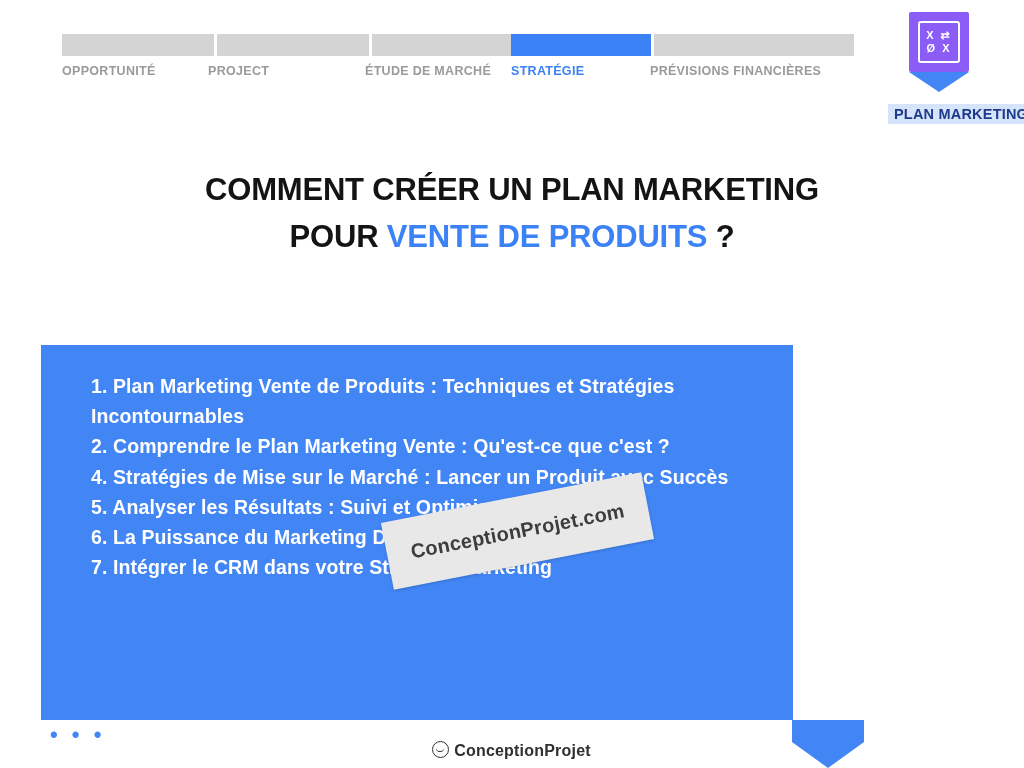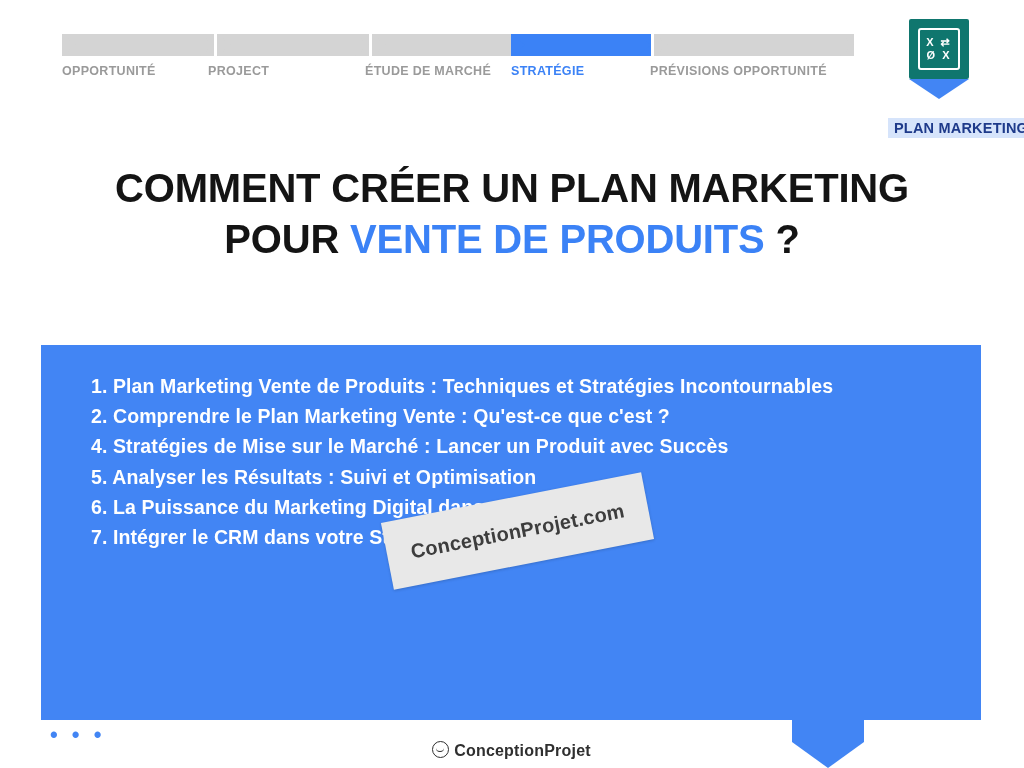--- a/index.html
+++ b/index.html
@@ -56,22 +56,22 @@
   #plan-badge {
     position: absolute;
     top: 8px;
     right: 22px;
     width: 126px;
     text-align: center;
   }
   #plan-badge .icon-box {
     width: 60px;
     height: 60px;
-    background: #0f766e;
-    margin: 11px auto;
+    background: #8b5cf6;
+    margin: 4px auto;
     position: relative;
     border-radius: 2px;
   }
   #plan-badge .icon-box::after {
     content: "";
     position: absolute;
     left: 0;
     top: 60px;
     width: 0;
     height: 0;
@@ -111,33 +111,34 @@
   
   #title-block {
     position: absolute;
     top: 163px;
     left: 0;
     width: 1024px;
     text-align: center;
     line-height: 1.28;
   }
   #title-block .line {
-    font-size: 40px;
+    font-size: 31px;
     font-weight: bold;
     color: #141414;
     letter-spacing: -0.2px;
+    margin-top: 7px;
   }
   #title-block .hl { color: #3b82f6; }
 
   
   #content-panel {
     position: absolute;
     left: 41px;
     top: 345px;
-    width: 940px;
+    width: 752px;
     height: 375px;
     background: #4285f4;
     padding: 26px 4px 0 0;
     box-sizing: border-box;
   }
   #content-panel ol {
     list-style: none;
     margin: 0;
     padding: 0 22px 0 50px;
   }
@@ -249,21 +250,21 @@
         <div class="arrow-shape"></div>
       </div>
     <div class="arrow" style="left:592px;width:200px;">
         <div class="arrow-shape"></div>
       </div>
   </div>
   <div class="step-label" style="left:0px;width:152px;">OPPORTUNITÉ</div>
   <div class="step-label" style="left:146px;width:152px;">PROJECT</div>
   <div class="step-label" style="left:303px;width:166px;">ÉTUDE DE MARCHÉ</div>
   <div class="step-label active" style="left:449px;width:140px;">STRATÉGIE</div>
-  <div class="step-label" style="left:588px;width:212px;">PRÉVISIONS OPPORTUNITÉ</div>
+  <div class="step-label" style="left:588px;width:212px;">PRÉVISIONS FINANCIÈRES</div>
 </div>
 
 <div id="plan-badge">
   <div class="icon-box">
     <div class="icon-inner">X ⇄ Ø X</div>
   </div>
   <div class="badge-text">PLAN MARKETING</div>
 </div>
 
 <div id="title-block">

